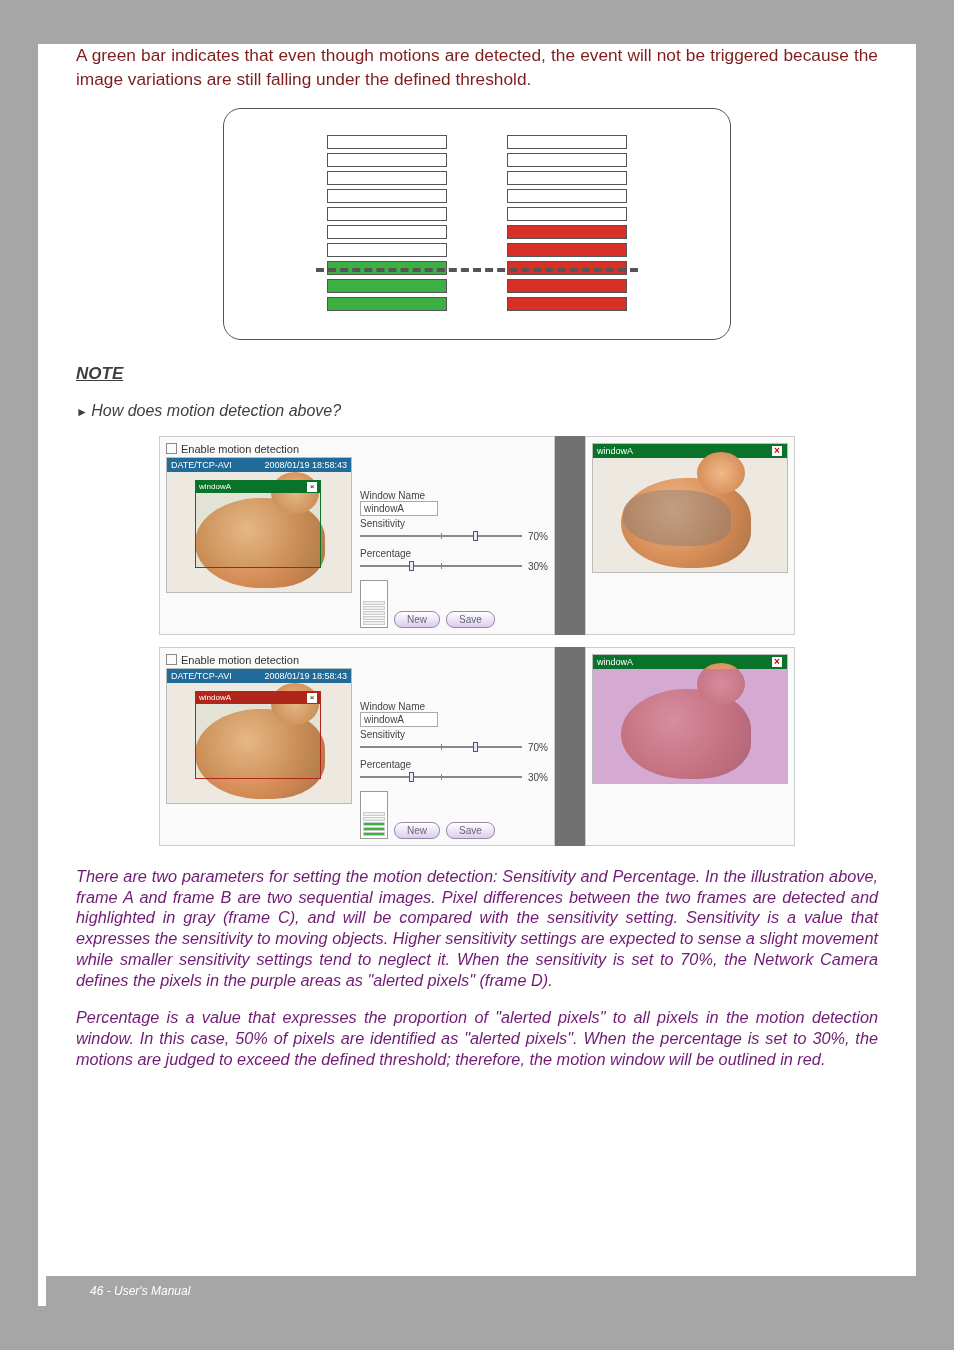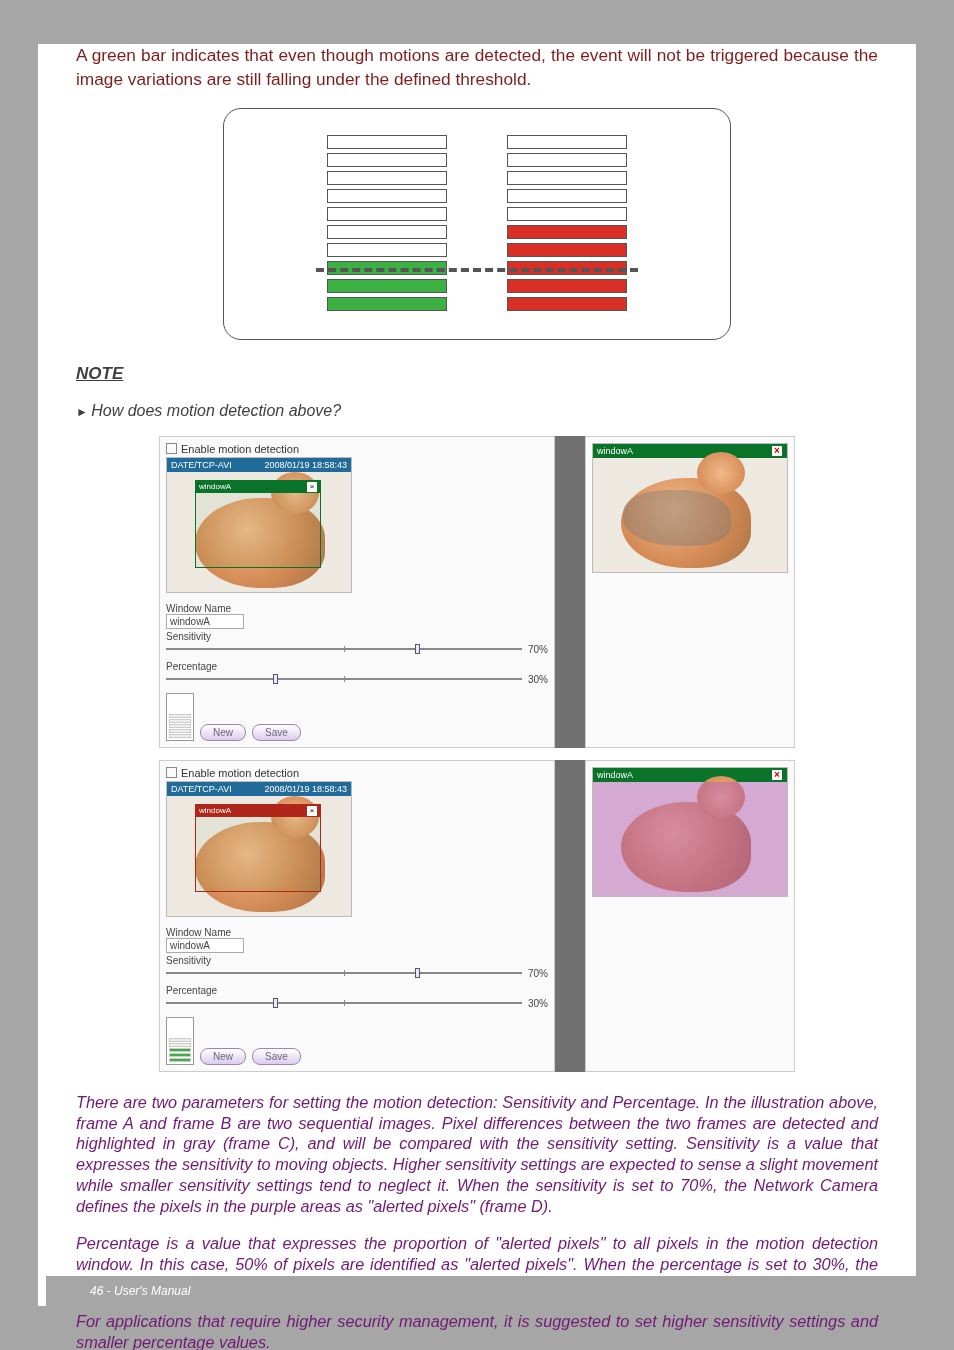--- a/index.html
+++ b/index.html
@@ -59,21 +59,21 @@
   .note-q::before { content: "► "; font-style: normal; font-size: 12px; }
   
   .fig2 { width: 636px; margin: 0 auto 20px auto; font-size: 10px; color: #555; }
   .panel-row { display: flex; align-items: stretch; margin-bottom: 12px; }
   .left-panel {
     flex: 1 1 360px; border: 1px solid #ccc; background: #fafafa;
     padding: 6px; display: flex; flex-direction: column;
   }
   .chkline { font-size: 11px; color: #333; margin-bottom: 2px; display: flex; align-items: center; gap: 4px; }
   .chkbox { width: 11px; height: 11px; border: 1px solid #888; display: inline-block; }
-  .lp-body { display: flex; gap: 8px; flex-direction: column; }
+  .lp-body { display: flex; gap: 8px; }
   .preview {
     width: 186px; height: 136px; background: #eee9e0; position: relative;
     border: 1px solid #bbb; overflow: hidden;
   }
   .preview-title {
     background: #216b9a; color: #fff; font-size: 9px; padding: 2px 4px;
     display: flex; justify-content: space-between;
   }
   .cat {
     position: absolute; width: 130px; height: 90px; bottom: 4px; left: 28px;
@@ -89,21 +89,21 @@
     position: absolute; top: 22px; left: 28px; width: 126px; height: 88px;
     border: 1px solid #0a732a; background: rgba(85, 170, 90, 0.08);
   }
   .greenwin-title {
     background: #0a732a; color: #fff; font-size: 8px; padding: 1px 3px;
     display: flex; justify-content: space-between; align-items: center;
   }
   .gw-close { width: 10px; height: 10px; background: #fff; color: #000; text-align: center; line-height: 9px; font-size: 8px; }
   .row2 .greenwin { border-color: #b0261b; }
   .row2 .greenwin-title { background: #b0261b; }
-  .controls { flex: 1; font-size: 10px; color: #444; }
+  .controls { flex: 1; font-size: 10px; color: #444; margin-top: 31px; }
   .ctrl-label { margin-top: 2px; }
   .ctrl-input { border: 1px solid #aaa; background: #fff; padding: 1px 3px; font-size: 10px; width: 78px; }
   .slider-row { display: flex; align-items: center; gap: 6px; margin: 2px 0 6px 0; }
   .slider { flex: 1; height: 2px; background: #888; position: relative; }
   .slider-handle {
     position: absolute; top: -4px; width: 5px; height: 10px;
     background: #e8e8ff; border: 1px solid #556;
   }
   .tick { position: absolute; top: -2px; width: 1px; height: 6px; background: #888; }
   .whitebars {
@@ -323,16 +323,15 @@
           <div class="cat"></div>
           <div class="purple-overlay"></div>
         </div>
       </div>
     </div>
 
   </div>
 
   <p class="body-para">There are two parameters for setting the motion detection: Sensitivity and Percentage. In the illustration above, frame A and frame B are two sequential images. Pixel differences between the two frames are detected and highlighted in gray (frame C), and will be compared with the sensitivity setting. Sensitivity is a value that expresses the sensitivity to moving objects. Higher sensitivity settings are expected to sense a slight movement while smaller sensitivity settings tend to neglect it. When the sensitivity is set to 70%, the Network Camera defines the pixels in the purple areas as "alerted pixels" (frame D).</p>
   <p class="body-para">Percentage is a value that expresses the proportion of "alerted pixels" to all pixels in the motion detection window. In this case, 50% of pixels are identified as "alerted pixels". When the percentage is set to 30%, the motions are judged to exceed the defined threshold; therefore, the motion window will be outlined in red.</p>
-  <p class="body-para">For applications that require higher security management, it is suggested to set higher sensitivity settings and smaller percentage values.</p>
 
   <div class="footer">46 - User's Manual</div>
 </div>
 
 </body></html>

